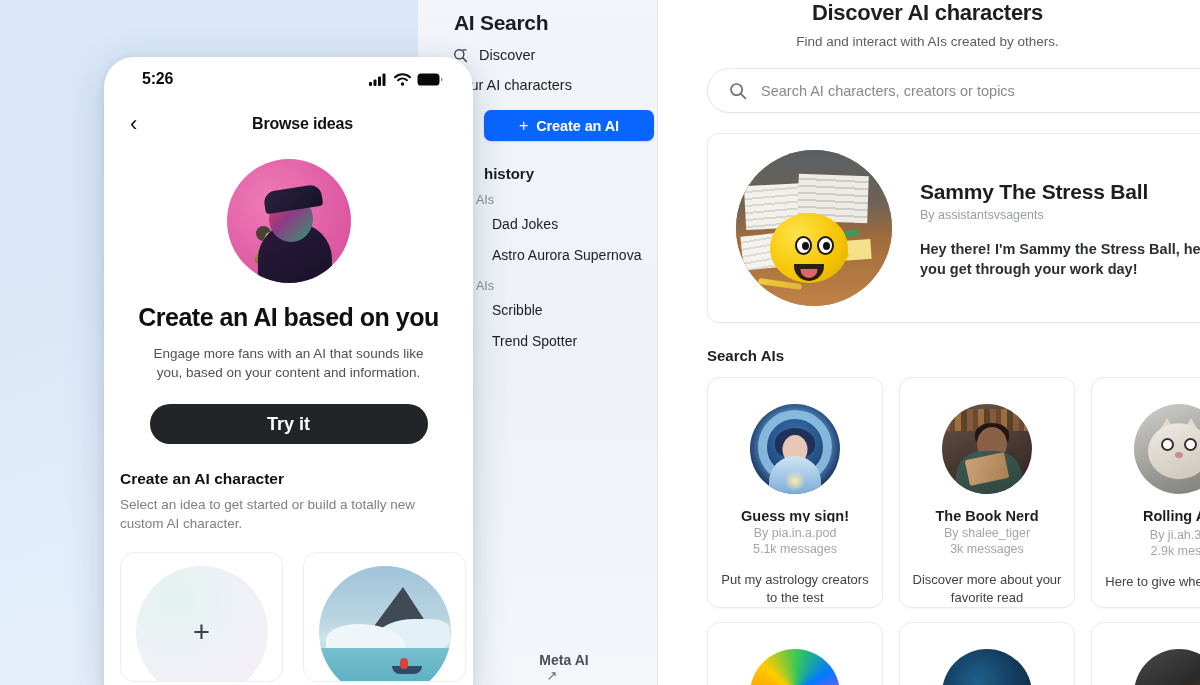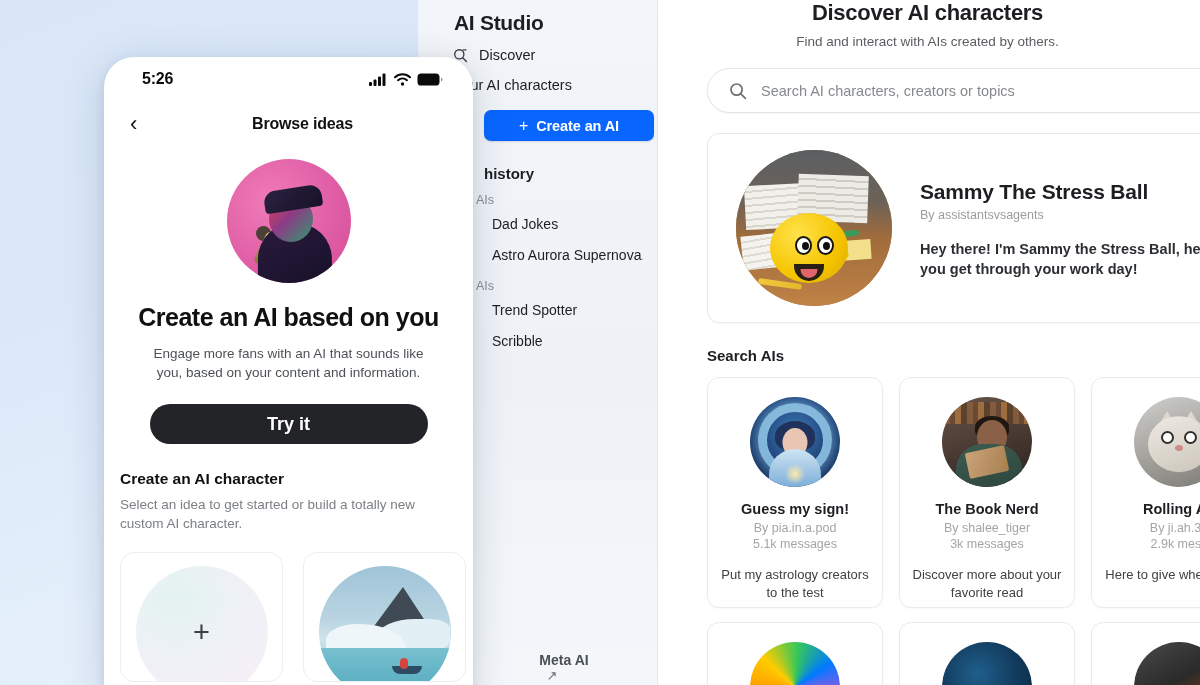--- a/index.html
+++ b/index.html
@@ -122,21 +122,21 @@
   .popular-title {
     font-size: 15px; font-weight: 700; color: #1c1e21; margin-top: 24px;
   }
   .cards-row {
     display: flex; gap: 16px; margin-top: 13px;
   }
   .ai-card {
     width: 176px; flex: none; height: 231px;
     border: 1px solid #e9ebee; border-radius: 12px; background: #fff;
     display: flex; flex-direction: column; align-items: center;
-    padding-top: 19px;
+    padding-top: 26px;
     box-shadow: 0 1px 2px rgba(0,0,0,.03);
   }
   .ai-avatar {
     width: 90px; height: 90px; border-radius: 50%; overflow: hidden; flex: none;
     position: relative;
   }
   .ai-name {
     margin-top: 14px; font-size: 14.5px; font-weight: 700; color: #1c1e21;
     white-space: nowrap; overflow: hidden;
   }
@@ -330,21 +330,21 @@
 </style>
 </head>
 <body>
 
 <div id="root">
 
   <div class="bg-left"></div>
   <div class="bg-right"></div>
 
   <div class="sidebar">
-    <div class="sb-title">AI Studio</div>
+    <div class="sb-title">AI Search</div>
 
     <div class="sb-row">
       <svg class="sb-icon" viewBox="0 0 20 20">
         <circle cx="8.6" cy="8.6" r="5.4" fill="none" stroke="#3b3e42" stroke-width="1.6"></circle>
         <line x1="12.6" y1="12.6" x2="17" y2="17" stroke="#3b3e42" stroke-width="1.6" stroke-linecap="round"></line>
         <line x1="13" y1="3.4" x2="16.4" y2="3.4" stroke="#3b3e42" stroke-width="1.5" stroke-linecap="round"></line>
       </svg>
       <span>Discover</span>
     </div>
 
@@ -357,22 +357,22 @@
       <span>Create an AI</span>
     </div>
 
     <div class="sb-section-title">history</div>
 
     <div class="sb-group-label">AIs</div>
     <div class="sb-item">Dad Jokes</div>
     <div class="sb-item">Astro Aurora Supernova...</div>
 
     <div class="sb-group-label">AIs</div>
+    <div class="sb-item">Scribble</div>
     <div class="sb-item">Trend Spotter</div>
-    <div class="sb-item">Scribble</div>
 
     <div class="sb-footer">
       <span class="lbl">Meta AI</span>
       <span class="arrow">↗</span>
     </div>
   </div>
 
   <div class="main">
     <div class="main-title">Discover AI characters</div>
     <div class="main-sub">Find and interact with AIs created by others.</div>

